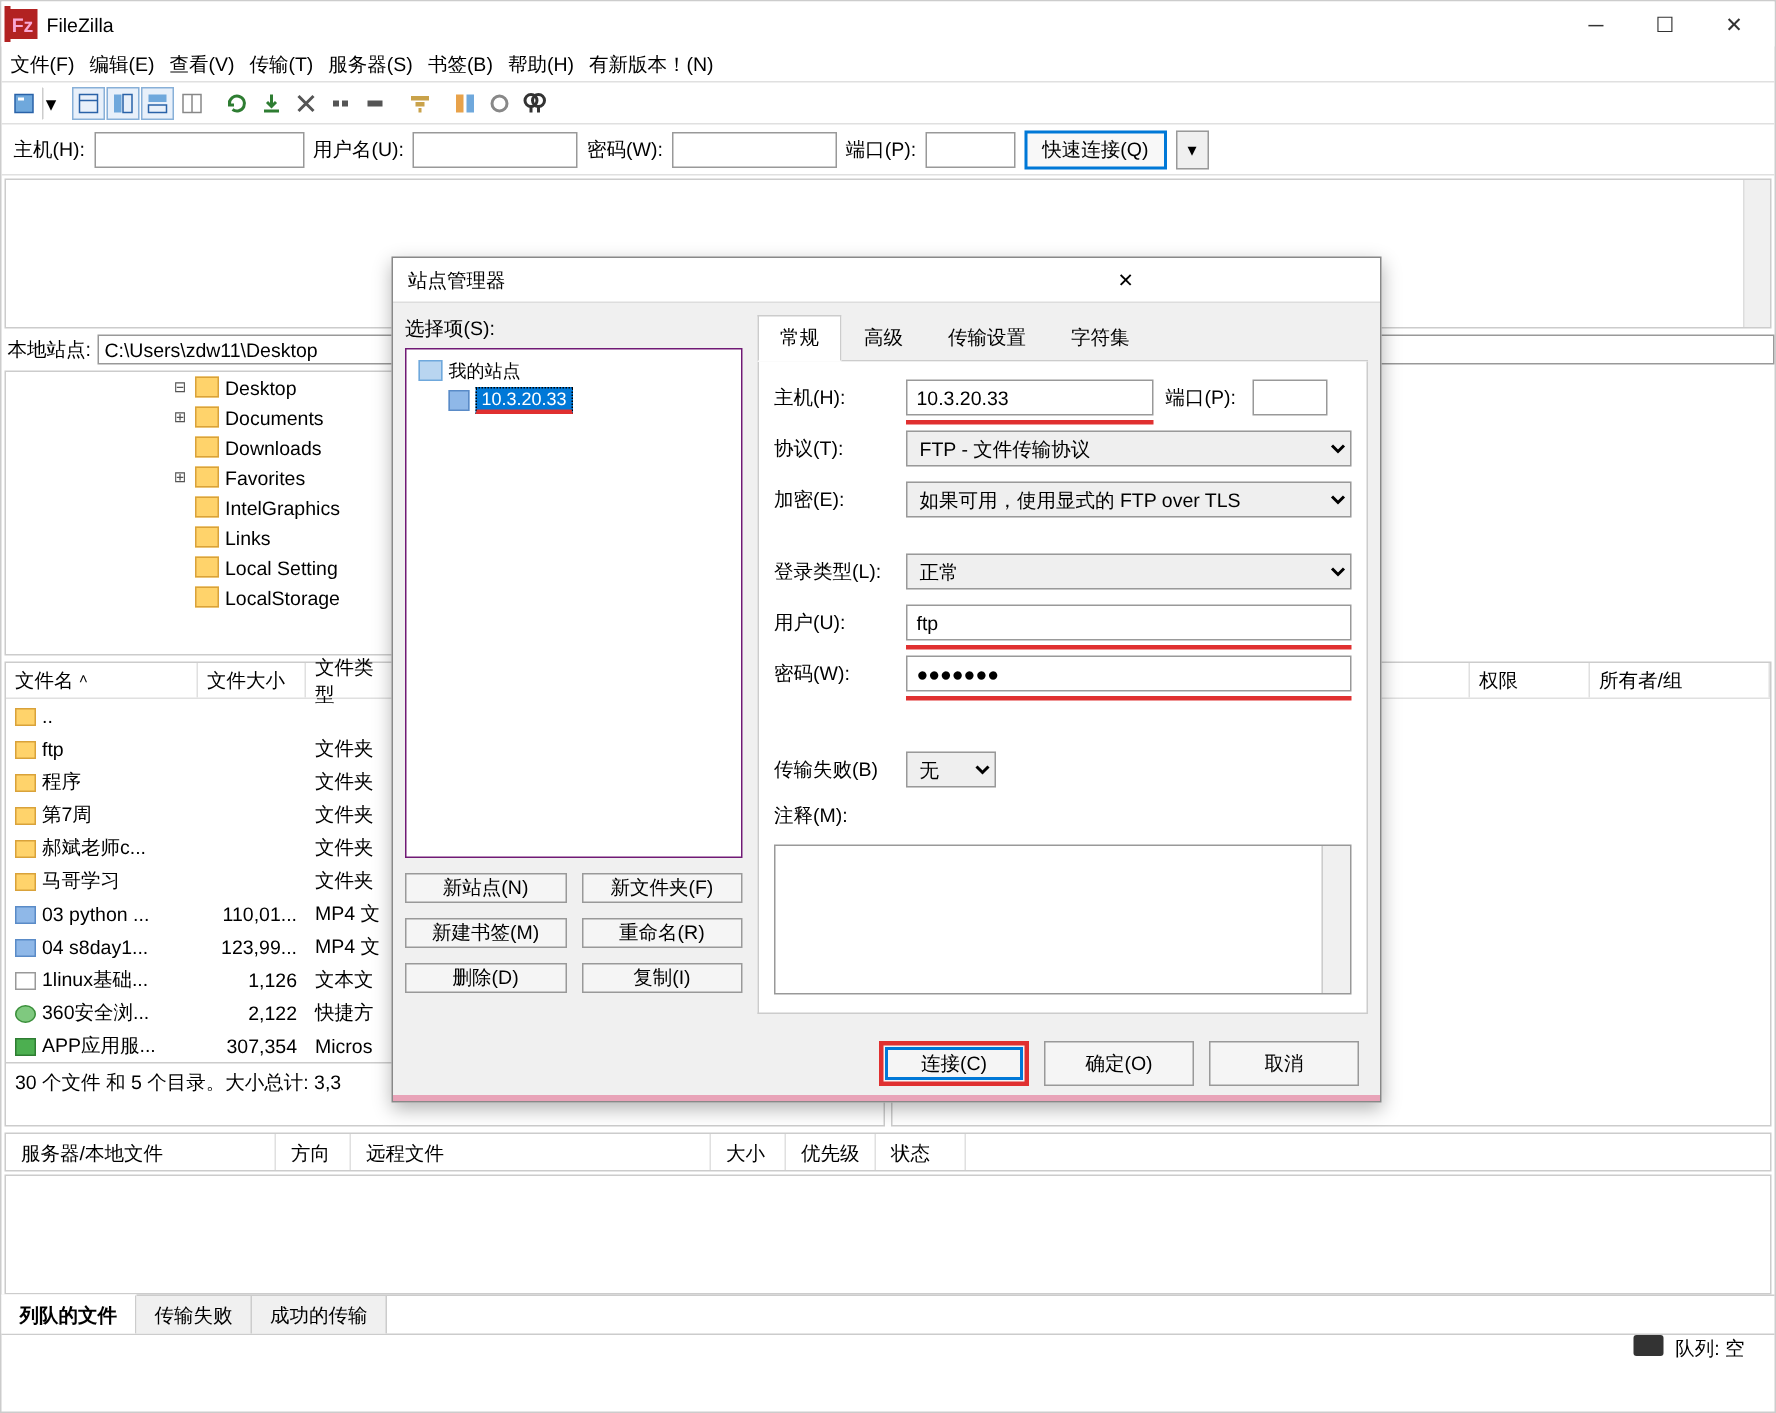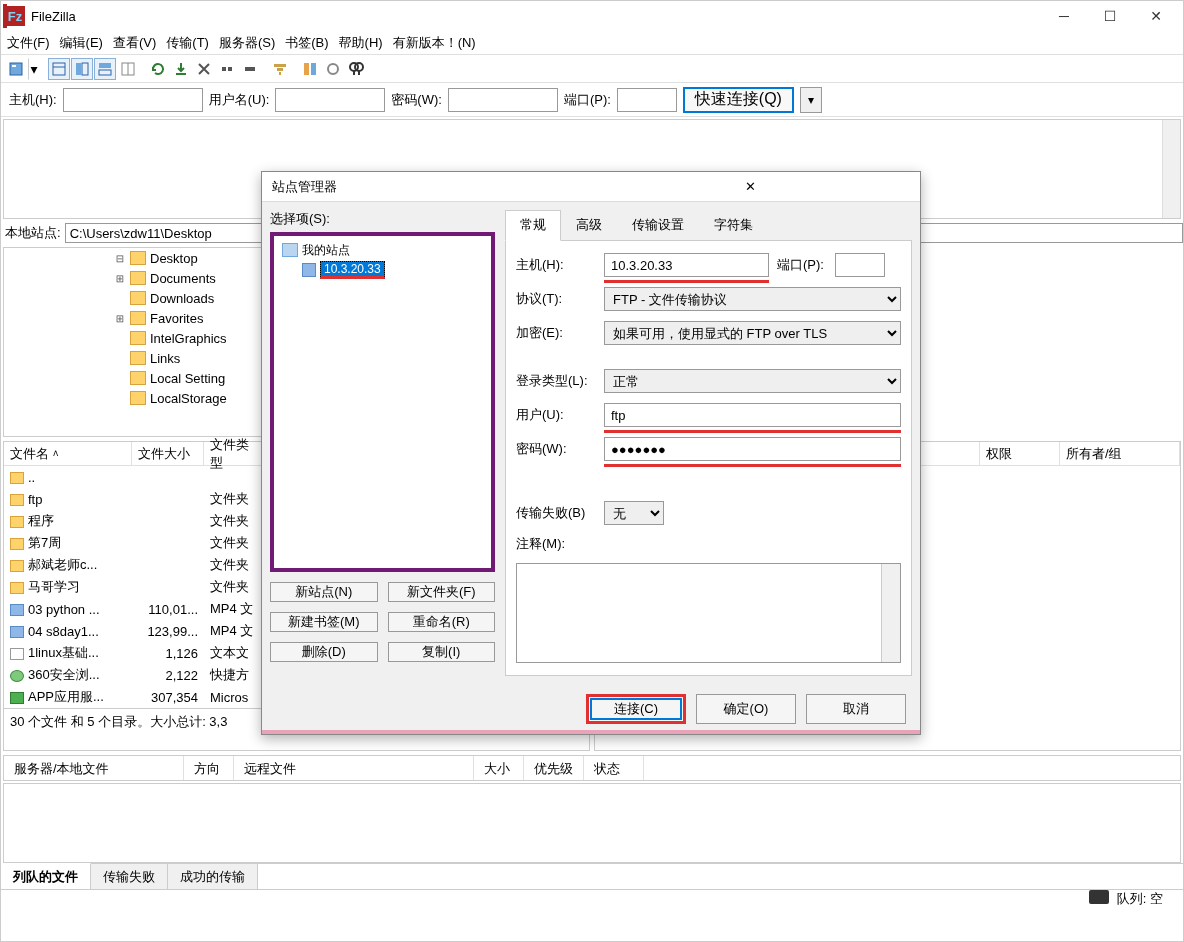--- a/index.html
+++ b/index.html
@@ -1,34 +1,34 @@
 <!DOCTYPE html>
 <html><head>
 <meta charset="utf-8">
 <style>
 * { box-sizing: border-box; margin: 0; padding: 0; }
 body { font-family: "Microsoft YaHei", Tahoma, sans-serif; font-size: 12px; background: #fff; color: #000; overflow: hidden; }
 .window { width: 1184px; height: 942px; position: relative; background: #fff; border: 1px solid #ccc; }
 .titlebar { height: 30px; display: flex; align-items: center; padding: 0 4px; background: #fff; }
-.app-icon { width: 20px; height: 20px; background: #B22222; color: #7dd3fc; font-weight: bold; display: flex; align-items: center; justify-content: center; margin-right: 6px; font-size: 13px; position: relative; }
+.app-icon { width: 20px; height: 20px; background: #B22222; color: #f9a8d4; font-weight: bold; display: flex; align-items: center; justify-content: center; margin-right: 6px; font-size: 13px; position: relative; }
 .app-icon::before { content: ""; position: absolute; left: -2px; top: -2px; width: 4px; height: 24px; background: #B22222; }
 .title { flex: 1; font-size: 13px; }
 .winbtns { display: flex; }
 .winbtn { width: 46px; height: 30px; display: flex; align-items: center; justify-content: center; font-size: 14px; color: #333; }
 .menubar { height: 24px; display: flex; align-items: center; padding: 0 6px; gap: 10px; border-bottom: 1px solid #e0e0e0; }
 .menubar span { font-size: 13px; }
 .toolbar { height: 28px; display: flex; align-items: center; padding: 2px 4px; gap: 1px; border-bottom: 1px solid #e0e0e0; }
 .tbicon { width: 22px; height: 22px; display: flex; align-items: center; justify-content: center; font-size: 14px; border: 1px solid transparent; }
 .tbicon svg { width: 16px; height: 16px; }
 .tbsep { width: 6px; }
 .dropbtn { width: 12px; border-left: 1px solid #ccc; display: flex; align-items: center; justify-content: center; }
 .quickbar { height: 34px; display: flex; align-items: center; padding: 4px 8px; gap: 6px; border-bottom: 1px solid #e0e0e0; }
 .quickbar label { font-size: 13px; }
 .qinput { border: 1px solid #999; height: 24px; padding: 0 4px; font-size: 13px; }
-.qbtn { height: 26px; padding: 0 10px; border: 2px solid #0078D7; background: #f8f8f8; font-size: 16px; text-align: right; }
+.qbtn { height: 26px; padding: 0 10px; border: 2px solid #0078D7; background: #f8f8f8; font-size: 13px; text-align: right; }
 .qdrop { width: 22px; height: 26px; border: 1px solid #999; background: #f0f0f0; display: flex; align-items: center; justify-content: center; }
 .logarea { height: 100px; border: 1px solid #ccc; margin: 2px; position: relative; background: #fff; }
 .pathbar { height: 24px; display: flex; align-items: center; }
 .pathbar label { padding: 0 4px; font-size: 13px; }
 .pathbar input { flex: 1; border: 1px solid #999; height: 20px; font-size: 13px; padding: 0 4px; }
 .split { display: flex; }
 .treepane { width: 260px; height: 190px; border: 1px solid #ccc; margin: 2px; background: #fff; overflow: hidden; font-size: 13px; }
 .treerow { display: flex; align-items: center; height: 20px; white-space: nowrap; }
 .treeexpand { width: 12px; font-size: 10px; color: #555; text-align: center; }
 .foldericon { width: 16px; height: 14px; background: #FFD36B; border: 1px solid #D9A23A; margin: 0 4px; }
@@ -58,21 +58,21 @@
 
 
 .dialog { position: absolute; left: 260px; top: 170px; width: 660px; border: 1px solid #888; background: #f0f0f0; box-shadow: 0 4px 12px rgba(0,0,0,0.3); z-index: 100; }
 .dialog::after { content: ""; position: absolute; left: 0; bottom: 0; width: 100%; height: 4px; background: #E8A3B8; }
 .dlg-title { height: 30px; display: flex; align-items: center; padding: 0 10px; background: #fff; border-bottom: 1px solid #ddd; }
 .dlg-title span { flex: 1; font-size: 13px; }
 .dlg-close { width: 30px; text-align: center; font-size: 16px; }
 .dlg-body { display: flex; padding: 8px; gap: 10px; }
 .dlg-left { width: 225px; }
 .dlg-left label { font-size: 13px; display: block; margin-bottom: 4px; }
-.sitetree { height: 340px; border: 4px solid #701a75; background: #fff; padding: 4px; }
+.sitetree { height: 340px; border: 1px solid #701a75; background: #fff; padding: 4px; }
 .site-sel { background: #0078D7; color: #fff; padding: 0 3px; border: 1px dotted #000; }
 .redunder { border-bottom: 3px solid #E03030; display: inline-block; }
 .btnrow { display: flex; gap: 10px; margin-top: 10px; }
 .dbtn { flex: 1; height: 20px; border: 1px solid #999; background: #f5f5f5; font-size: 13px; }
 .dlg-right { flex: 1; }
 .tabs { display: flex; border-bottom: 1px solid #ccc; }
 .tab { padding: 5px 14px; background: #f0f0f0; border: 1px solid transparent; font-size: 13px; }
 .tab.on { background: #fff; border: 1px solid #ccc; border-bottom: 1px solid #fff; margin-bottom: -1px; }
 .form { background: #fff; border: 1px solid #ccc; border-top: none; padding: 12px 10px; }
 .frow { display: flex; align-items: center; margin-bottom: 10px; gap: 8px; }

